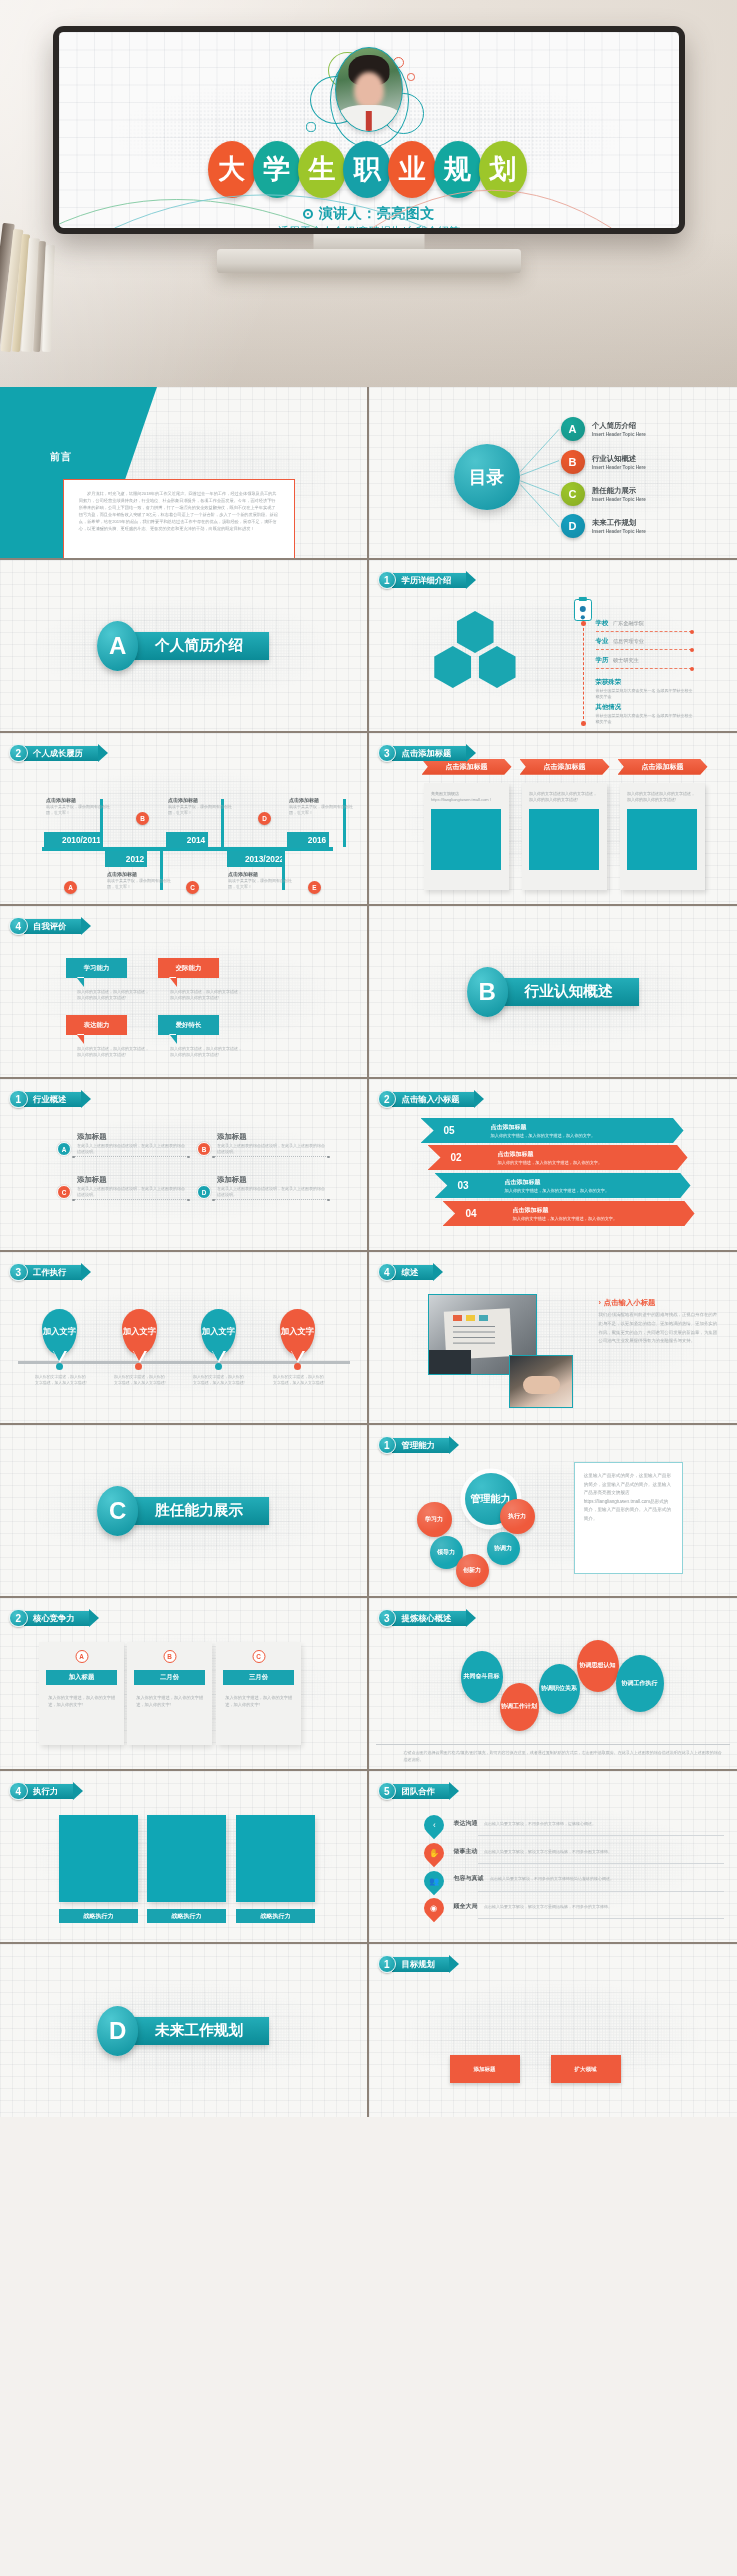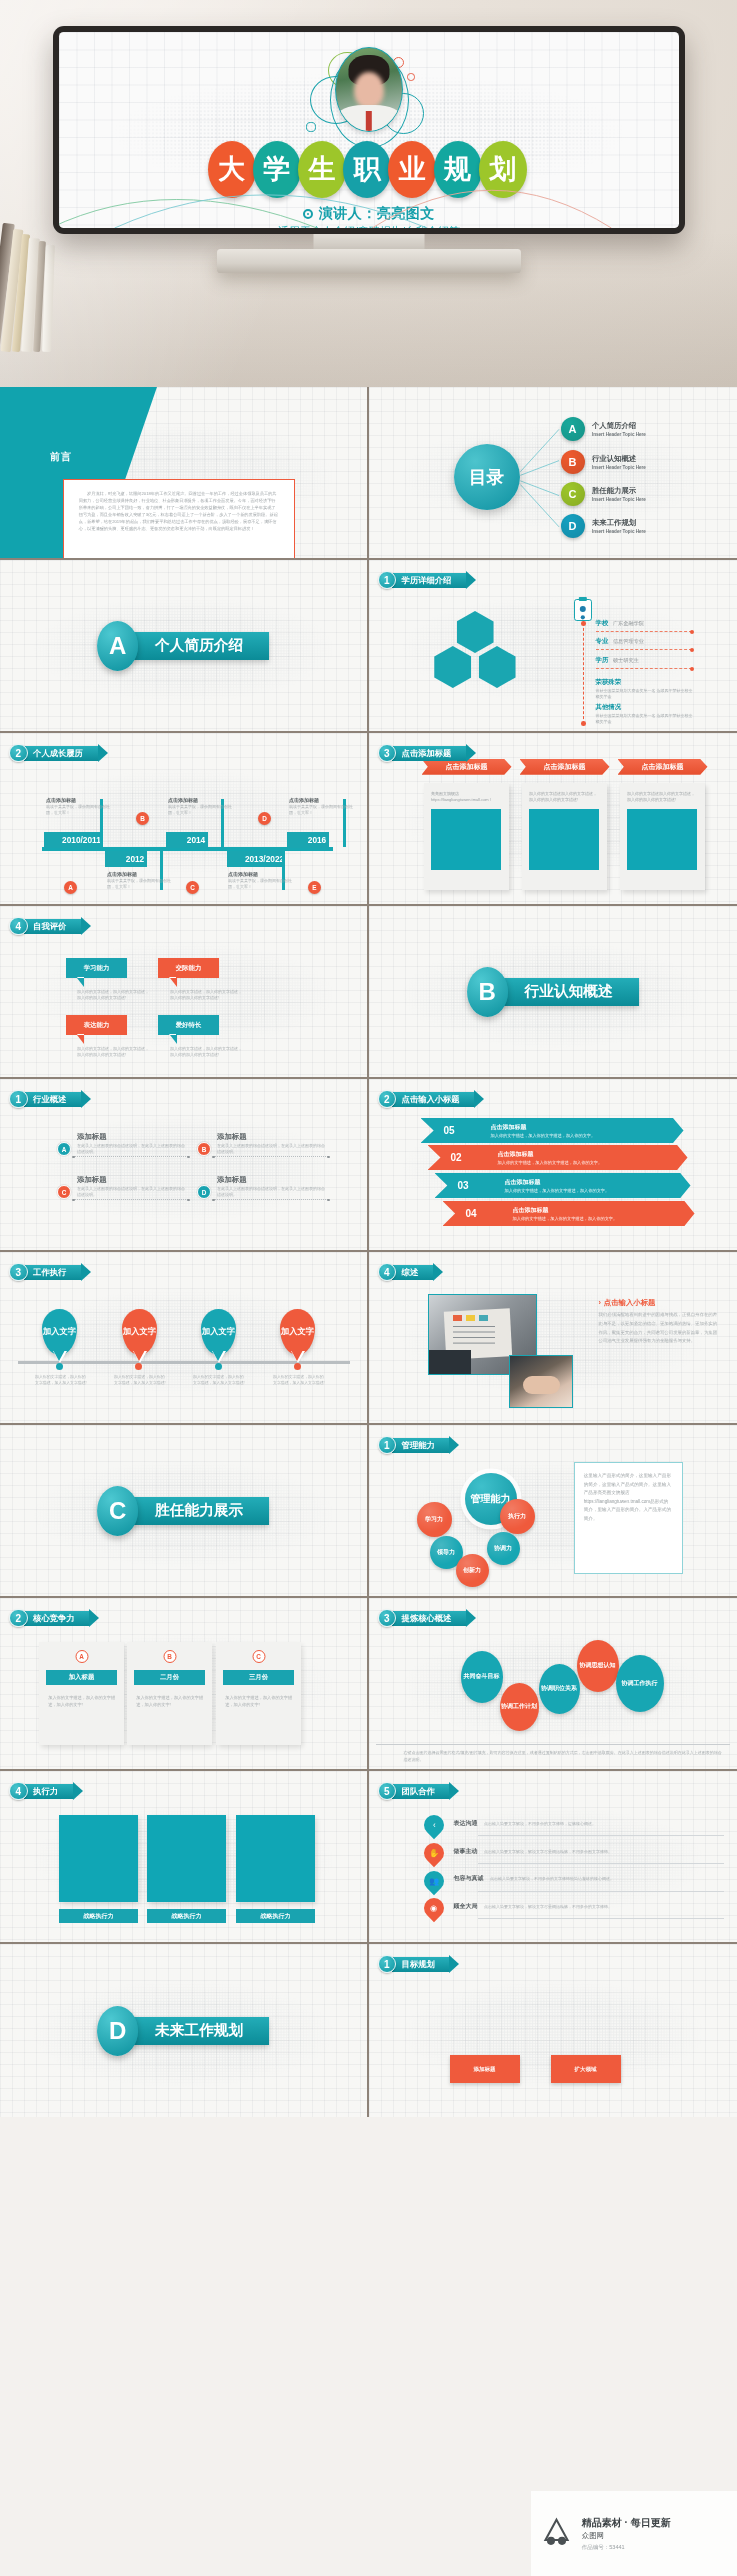--- a/index.html
+++ b/index.html
@@ -966,28 +966,14 @@
           <div class="bar">目标规划</div>
         </div>
         <div id="goal-cards">
             <div class="gp-c" style="left:81px;top:111px;">添加标题</div>
             <div class="gp-c" style="left:182px;top:111px;">扩大领域</div>
           </div>
       </div>
     </div>
   </div>
 
-  <div class="wm">
-    <div class="logo">
-      <svg width="35" height="35" viewBox="0 0 38 38">
-        <path d="M19 4 L31 26 H7 Z" fill="none" stroke="#4a5053" stroke-width="2.2"></path>
-        <circle cx="13" cy="27" r="4.4" fill="#4a5053"></circle>
-        <circle cx="25" cy="27" r="4.4" fill="#4a5053"></circle>
-      </svg>
-    </div>
-    <div class="tx">
-      <div class="l1">精品素材 · 每日更新</div>
-      <div class="wm-logo-name">众图网</div>
-      <div class="l3">作品编号：53441</div>
-    </div>
-  </div>
 </div>
 
 
 </body></html>

